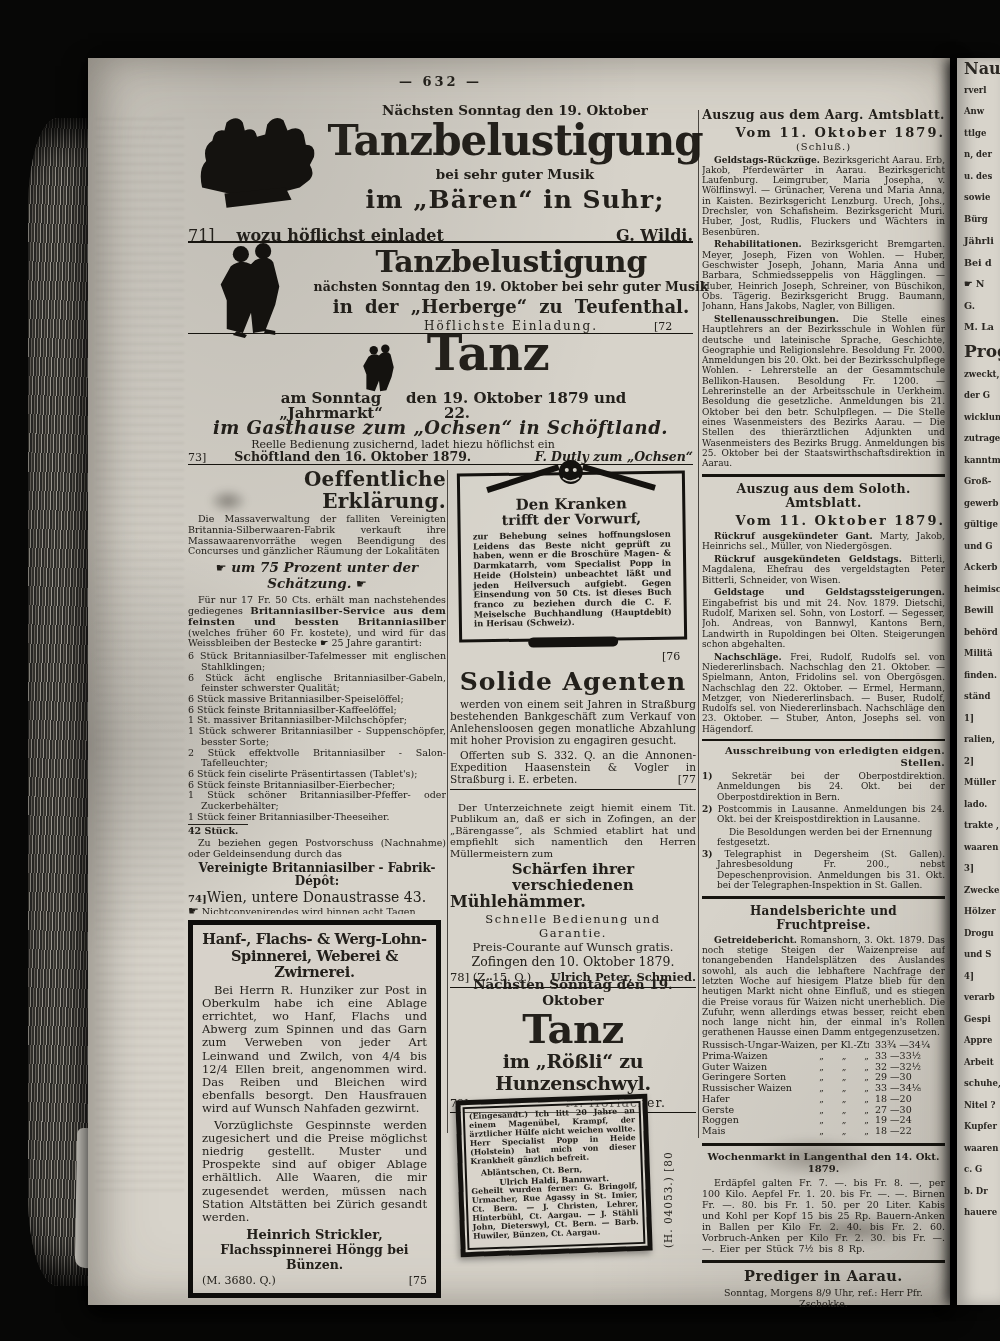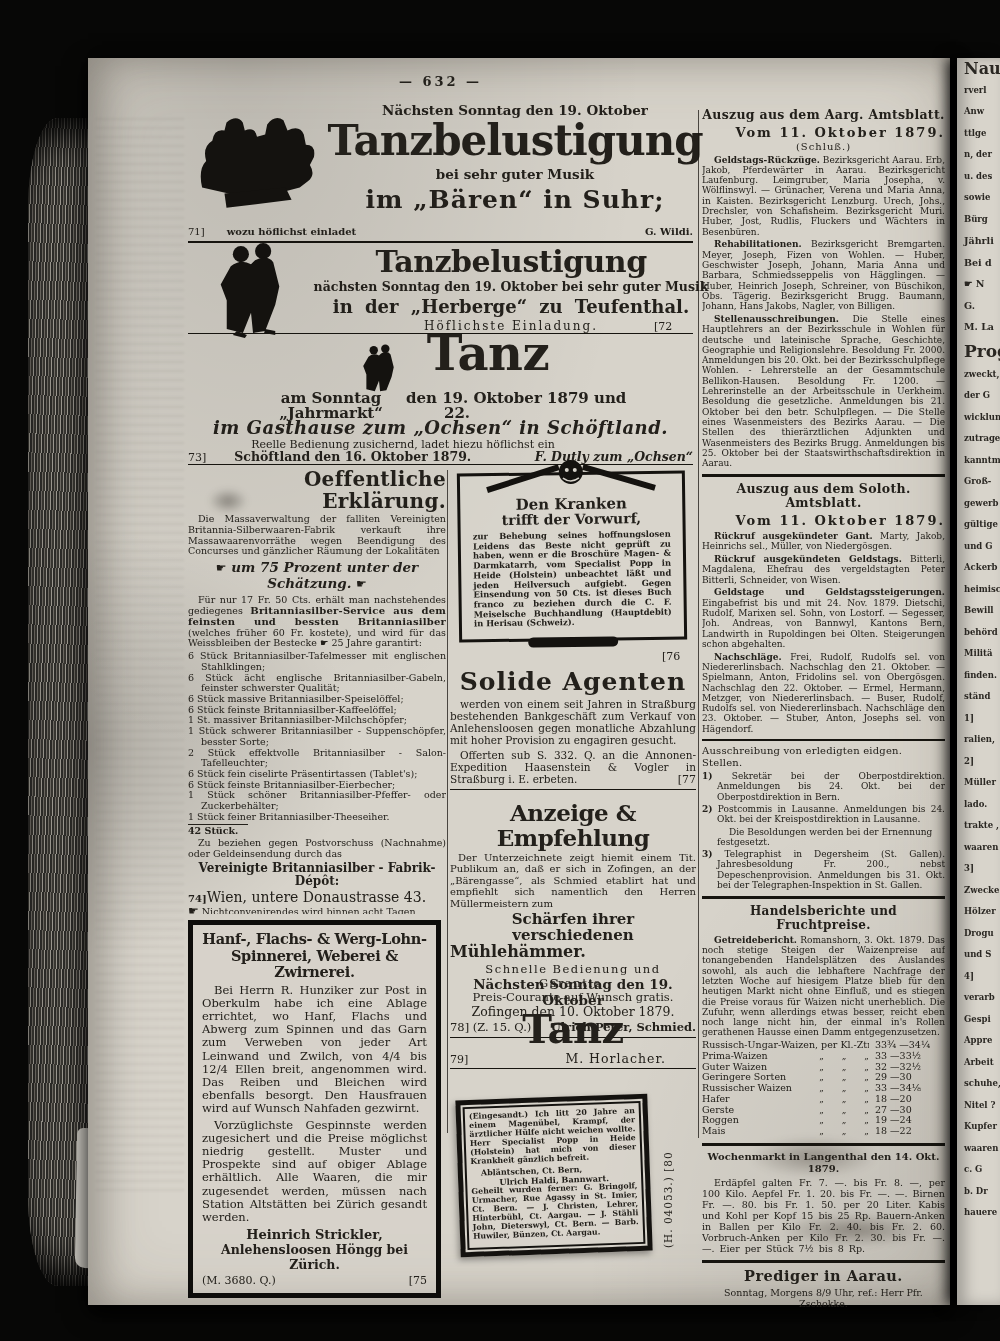--- a/index.html
+++ b/index.html
@@ -34,21 +34,21 @@
   .c{text-align:center}.b{font-weight:bold}
   .blk{font-weight:bold;letter-spacing:-.5px}
   
   .pgnum{position:absolute;left:100px;top:16px;width:505px;text-align:center;
     font-size:13px;letter-spacing:3px;font-weight:bold}
   .ad1wrap{position:absolute;left:196px;top:44px;width:462px;text-align:center}
   .ad1pre{font-size:13.5px;font-weight:bold}
   .ad1title{font-size:42px;line-height:46px;font-weight:bold;letter-spacing:-1px}
   .ad1music{font-size:13.5px;font-weight:bold;margin-top:2px}
   .ad1venue{font-size:25px;font-weight:bold;margin-top:3px;letter-spacing:1px}
-  .ad1row{position:absolute;left:100px;top:168px;width:505px;display:flex;align-items:flex-end;font-size:10px}
+  .ad1row{position:absolute;left:100px;top:168px;width:505px;display:flex;align-items:flex-end;font-size:16px}
   .ad1row .inv{margin-left:22px;font-weight:bold}
   .ad1row .sp{flex:1}
   .ad2wrap{position:absolute;left:208px;top:187px;width:430px;text-align:center}
   .ad2title{font-size:30px;line-height:33px;font-weight:bold}
   .ad2l1{font-size:12.5px;font-weight:bold;margin-top:1px}
   .ad2l2{font-size:18px;font-weight:bold;margin-top:2px;word-spacing:6px}
   .ad2l3{font-size:12px;margin-top:2px;letter-spacing:2px}
   .ad3title{position:absolute;left:300px;top:270px;width:200px;text-align:center;
     font-size:48px;line-height:50px;font-weight:bold}
   .ad3dates{position:absolute;left:168px;top:333px;width:420px;font-size:15px;font-weight:bold;line-height:15px}
@@ -127,21 +127,21 @@
   .eingside{position:absolute;left:212px;top:640px;height:140px;writing-mode:vertical-rl;
     transform:rotate(180deg);font-size:10.5px;letter-spacing:1px}
   
   .c3t{font-size:12.5px;line-height:14px;font-weight:bold;text-align:center;letter-spacing:.3px}
   .c3d{font-size:13px;font-weight:bold;text-align:right;letter-spacing:2px;margin-top:3px}
   .c3n{font-size:10px;text-align:center;margin-top:1px;letter-spacing:1px}
   .col3 p{margin:2.5px 0;font-size:9px;line-height:10.3px;text-align:justify;text-indent:12px}
   .col3 p .ld{font-weight:bold}
   .sti{font-size:9px;line-height:10.3px;text-align:justify;padding-left:15px;text-indent:-15px;margin:2px 0}
   .stsub{font-size:9px;line-height:10.3px;padding-left:15px;text-indent:12px}
-  .sth{font-size:10px;line-height:12px;font-weight:normal;text-align:left;letter-spacing:.2px}
+  .sth{font-size:10px;line-height:12px;font-weight:bold;text-align:right;letter-spacing:.2px}
   .hbt{font-size:12px;line-height:14px;font-weight:bold;text-align:center;letter-spacing:.3px}
   .grain{margin-top:2px}
   .grow{display:flex;align-items:baseline;font-size:9.5px;line-height:10.7px}
   .gn{flex:1;white-space:nowrap;overflow:hidden}
   .gd{word-spacing:15px;font-size:9px;padding-right:6px}
   .gr{width:70px;text-align:left;white-space:nowrap}
   .wmt{font-size:10px;line-height:12px;font-weight:bold;text-align:center}
   .wmb{font-size:9.5px !important;line-height:11px !important;word-spacing:2px}
   .pred{font-size:14.5px;line-height:16px;font-weight:bold;text-align:center;margin-top:4px;letter-spacing:.5px}
   .predl{font-size:9.5px;text-align:center;margin-top:3px}
@@ -262,21 +262,21 @@
       <div class="p4"><span class="hand b">☛</span> <span>Nichtconvenirendes wird binnen acht Tagen retour genommen.</span></div>
 
     </div>
 
     <div class="spin">
       <div class="t">Hanf-, Flachs- &amp; Werg-Lohn-</div>
       <div class="t">Spinnerei, Weberei &amp; Zwirnerei.</div>
       <p>Bei Herrn R. Hunziker zur Post in Oberkulm habe ich eine Ablage errichtet, wo Hanf, Flachs und Abwerg zum Spinnen und das Garn zum Verweben von jeder Art Leinwand und Zwilch, von 4/4 bis 12/4 Ellen breit, angenommen wird. Das Reiben und Bleichen wird ebenfalls besorgt. Den Hausfrauen wird auf Wunsch Nahfaden gezwirnt.</p>
       <p>Vorzüglichste Gespinnste werden zugesichert und die Preise möglichst niedrig gestellt. Muster und Prospekte sind auf obiger Ablage erhältlich. Alle Waaren, die mir zugesendet werden, müssen nach Station Altstätten bei Zürich gesandt werden.</p>
       <div class="s1">Heinrich Strickler,</div>
-      <div class="s2">Anlehensloosen Höngg bei Zürich.</div>
+      <div class="s2">Flachsspinnerei Höngg bei Bünzen.</div>
       <div class="rr">
         <span>(M. 3680. Q.)</span>
         <span class="sp"></span>
         <span>[75</span>
       </div>
     </div>
   </div>
 
   <div class="col2">
     <div class="kranken">
@@ -298,38 +298,38 @@
       <div class="t blk">Solide Agenten</div>
       <p>werden von einem seit Jahren in Straßburg bestehenden Bankgeschäft zum Verkauf von Anlehensloosen gegen monatliche Abzahlung mit hoher Provision zu engagiren gesucht.</p>
       <div style="position:relative">
         <p>Offerten sub S. 332. Q. an die Annonen-Expedition Haasenstein &amp; Vogler in Straßburg i. E. erbeten.</p>
         <span class="nm">[77</span>
       </div>
       <div class="colrule" style="margin-top:4px"></div>
     </div>
 
     <div class="empf">
-      <div class="t blk">Anzeige &amp; Empfehlung</div>
       <p>Der Unterzeichnete zeigt hiemit einem Tit. Publikum an, daß er sich in Zofingen, an der „Bärengasse“, als Schmied etablirt hat und empfiehlt sich namentlich den Herren Müllermeistern zum</p>
       <div class="h1">Schärfen ihrer verschiedenen</div>
       <div class="h2">Mühlehämmer.</div>
       <div class="l1">Schnelle Bedienung und Garantie.</div>
       <div class="l2">Preis-Courante auf Wunsch gratis.</div>
       <div class="l3">Zofingen den 10. Oktober 1879.</div>
       <div class="rr">
         <span>78] (Z. 15. Q.)</span>
         <span class="sp"></span>
         <span class="b">Ulrich Peter, Schmied.</span>
       </div>
       <div class="colrule" style="margin-top:3px"></div>
     </div>
 
     <div class="hunz">
       <div class="pre">Nächsten Sonntag den 19. Oktober</div>
       <div class="t blk">Tanz</div>
+      <div class="v">im „Rößli“ zu Hunzenschwyl.</div>
       <div class="rr">
         <span>79]</span>
         <span class="sp"></span>
         <span class="sg">M. Horlacher.</span>
         <span style="width:30px"></span>
       </div>
       <div class="colrule" style="margin-top:2px"></div>
     </div>
 
     <div class="eing">

